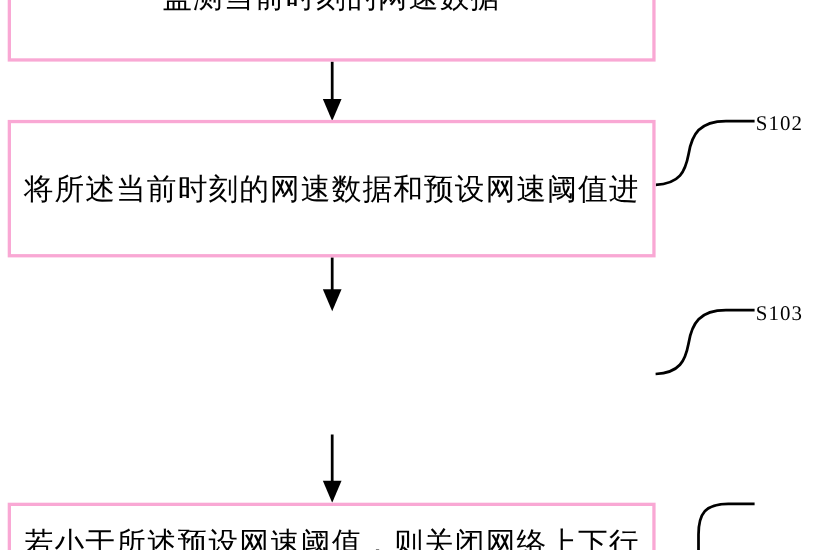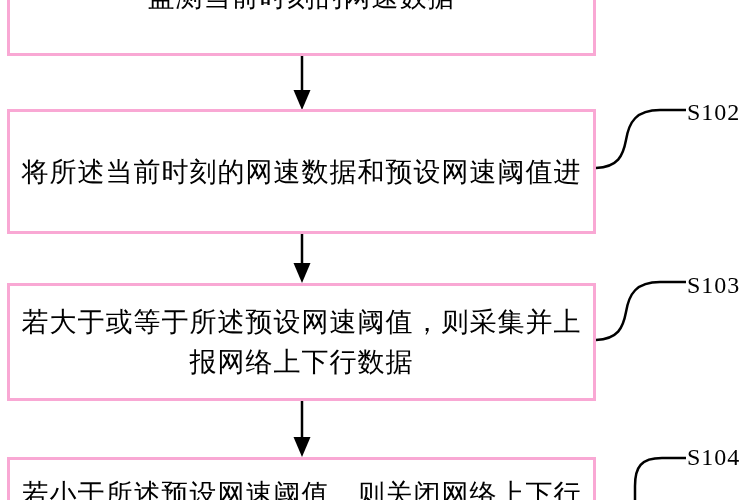--- a/index.html
+++ b/index.html
@@ -58,21 +58,21 @@
   .box-s103 .line { line-height: 40px; }
   .box-s104 {
     top: 457px;
     height: 110px;
     justify-content: flex-start;
     padding-top: 16px;
   }
   .box-s104 .line { line-height: 36px; }
   .step-label {
     position: absolute;
-    font-size: 24px;
+    font-size: 19px;
     line-height: 27px;
     letter-spacing: 1px;
     white-space: nowrap;
   }
   .label-s102 { left: 687px; top: 99px; }
   .label-s103 { left: 687px; top: 272px; }
   .label-s104 { left: 687px; top: 444px; }
 </style>
 </head>
 <body>
@@ -100,26 +100,21 @@
   </svg>
 
   <div class="flow-box box-top">
     <div class="line">监测当前时刻的网速数据</div>
   </div>
 
   <div class="flow-box box-s102">
     <div class="line">将所述当前时刻的网速数据和预设网速阈值进</div>
   </div>
 
-  <div class="flow-box box-s103">
-    <div class="line">若大于或等于所述预设网速阈值，则采集并上</div>
-    <div class="line">报网络上下行数据</div>
-  </div>
 
   <div class="flow-box box-s104">
     <div class="line">若小于所述预设网速阈值，则关闭网络上下行</div>
   </div>
 
   <div class="step-label label-s102">S102</div>
   <div class="step-label label-s103">S103</div>
-  <div class="step-label label-s104">S104</div>
 
 </div>
 
 </body></html>

